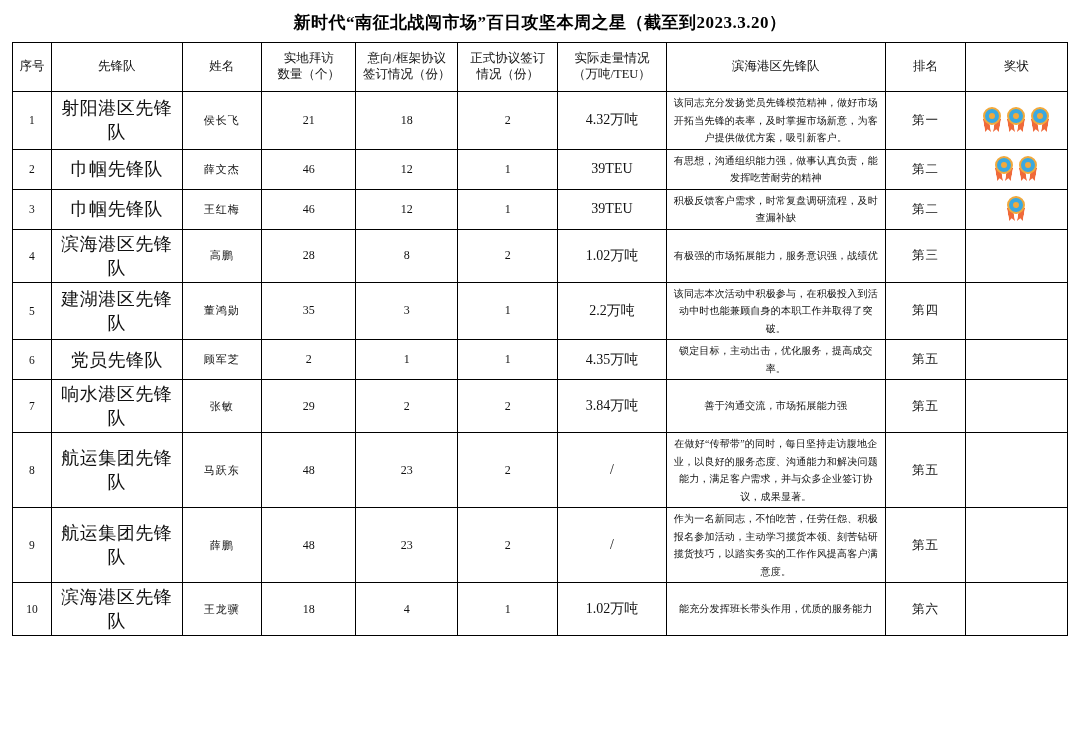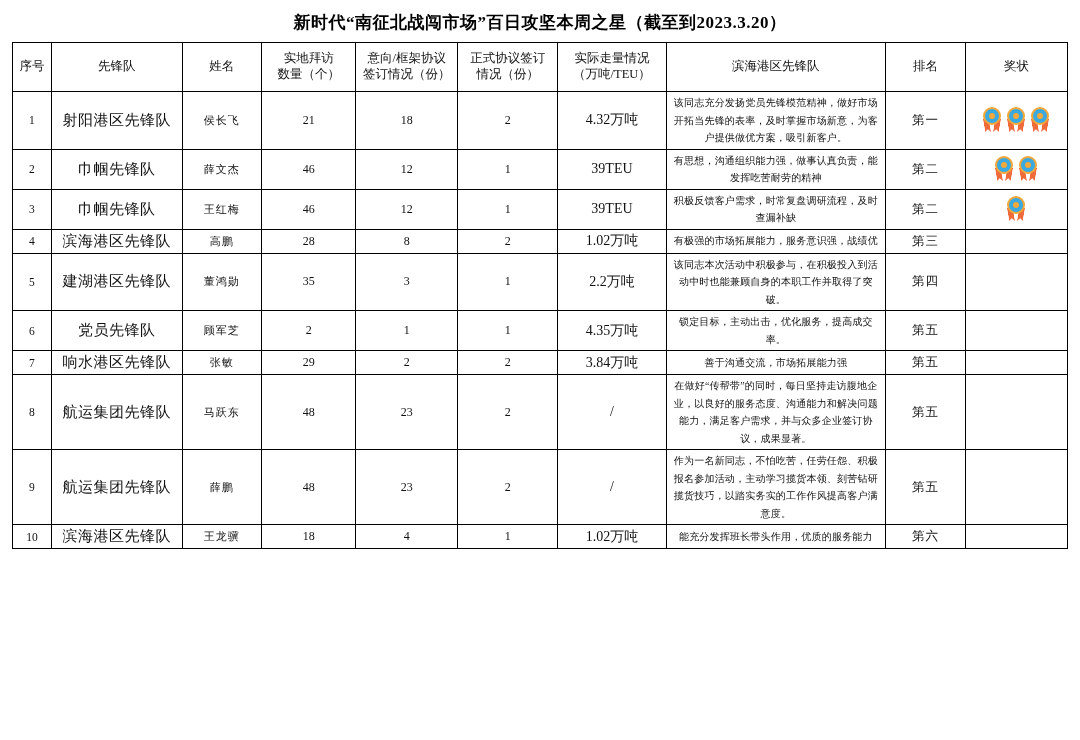--- a/index.html
+++ b/index.html
@@ -56,21 +56,21 @@
   .col-name    { width: 78px; }
   .col-visits  { width: 92px; }
   .col-intent  { width: 100px; }
   .col-formal  { width: 98px; }
   .col-volume  { width: 106px; }
   .col-comment { width: 215px; }
   .col-rank    { width: 78px; }
   .col-award   { width: 100px; }
 
   td.cell-idx   { font-size: 11.5px; }
-  td.cell-team  { font-size: 15px; letter-spacing: 0.5px; }
+  td.cell-team  { font-size: 18px; letter-spacing: 0.5px; }
   td.cell-name  { font-size: 11px; letter-spacing: 1px; }
   td.cell-num   { font-size: 12px; }
   td.cell-vol   { font-size: 14px; }
   td.cell-comment {
     text-align: left;
     font-size: 10px;
     line-height: 1.75;
     padding: 5px 8px;
     letter-spacing: 0.2px;
   }

